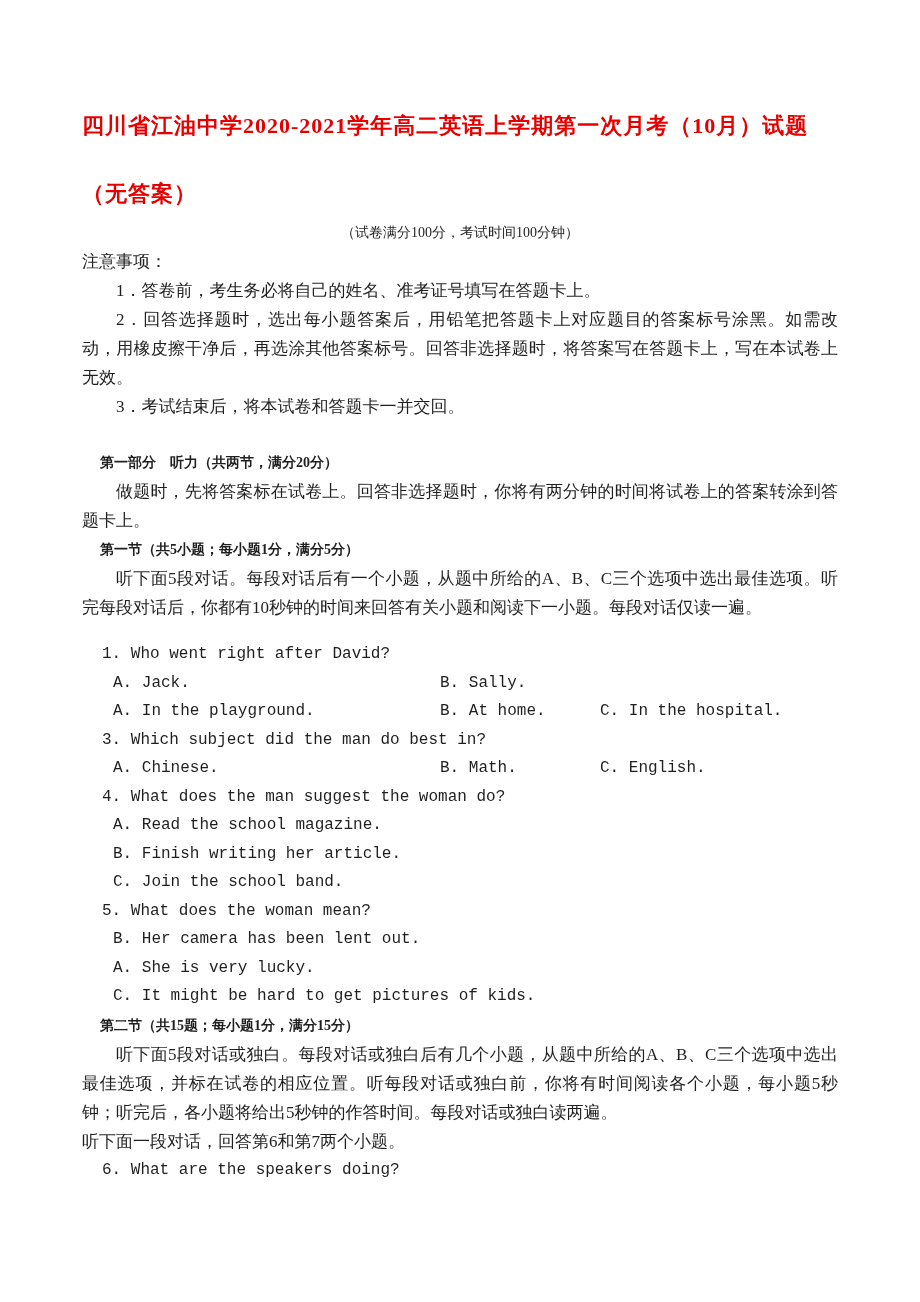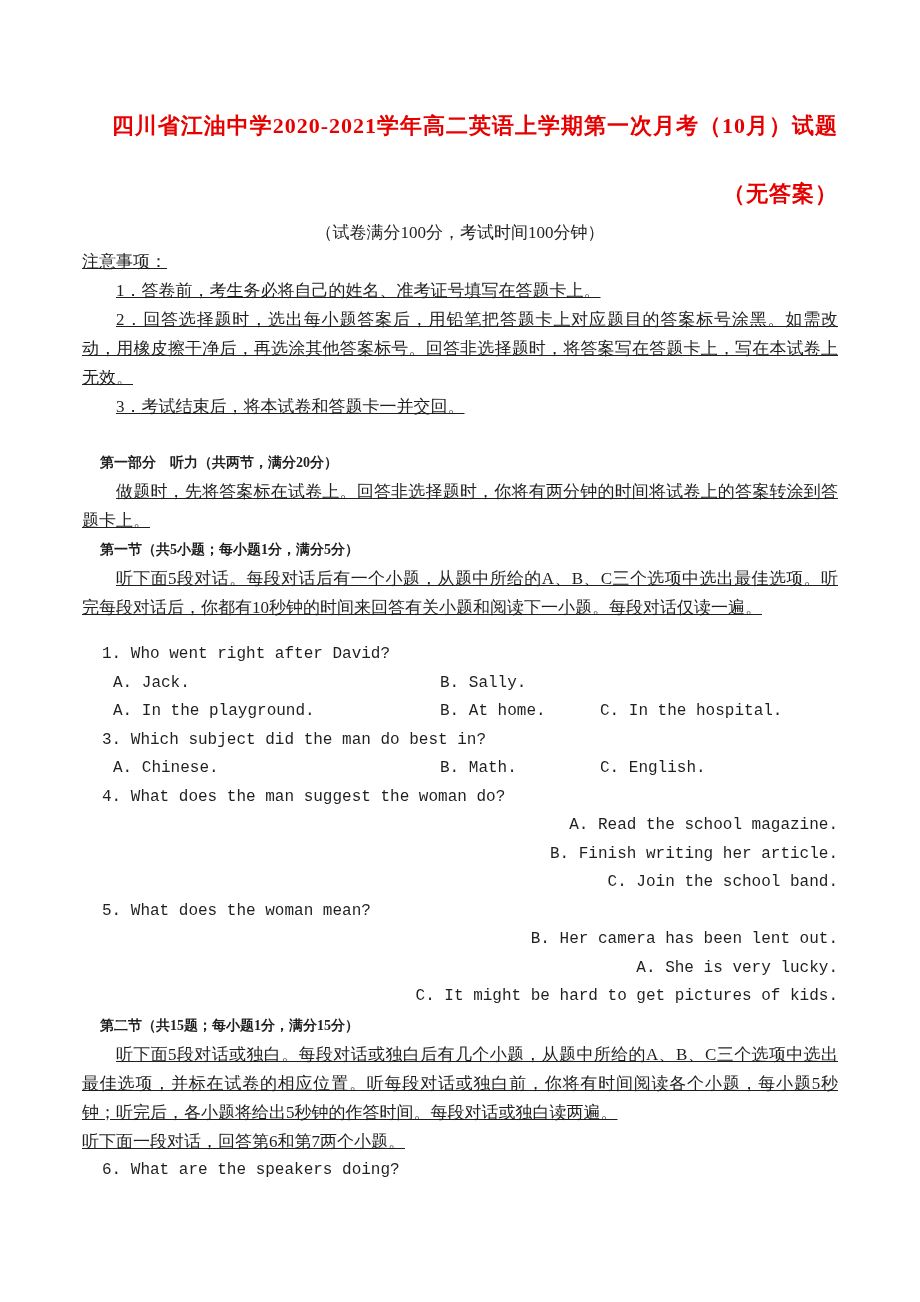--- a/index.html
+++ b/index.html
@@ -12,41 +12,40 @@
     height: 1302px;
     overflow: hidden;
     color: #1f1f1f;
     font-family: "Liberation Serif", "DejaVu Serif", serif;
   }
   .content {
     padding: 0 82px;
   }
   
   .title {
-    text-align: right;
+    text-align: left;
     font-weight: bold;
     font-size: 22px;
     line-height: 32px;
     color: #e60000;
     letter-spacing: 1px;
   }
   .title-line1 { padding-top: 110px; }
   .title-line2 { margin-top: 36px; }
   .exam-info {
     text-align: center;
-    font-size: 17px;
+    font-size: 14px;
     line-height: 29px;
     margin-top: 8px;
   }
   
   .para {
     font-size: 17px;
     line-height: 29px;
     text-align: justify;
-    text-decoration: underline;
   }
   .indent2 { text-indent: 2em; }
   .heading {
     font-size: 14px;
     line-height: 29px;
     font-weight: bold;
     margin-left: 18px;
   }
   .part-gap { margin-top: 27px; }
   
@@ -58,21 +57,21 @@
   .qline { line-height: 28.5px; white-space: nowrap; }
   .qtext { padding-left: 20px; }
   .opt-row {
     display: flex;
     padding-left: 31px;
   }
   .optcol { display: inline-block; }
   .optcol.c1 { width: 327px; }
   .optcol.c2 { width: 160px; }
   .optcol.c3 { flex: 1; }
-  .opt-stacked { padding-left: 31px; text-align: right; }
+  .opt-stacked { padding-left: 31px; }
   .q6block { margin-top: 0; }
 </style>
 </head>
 <body>
 
 <div class="content">
 
   <div class="title title-line1">四川省江油中学2020-2021学年高二英语上学期第一次月考（10月）试题</div>
   <div class="title title-line2">（无答案）</div>
 

